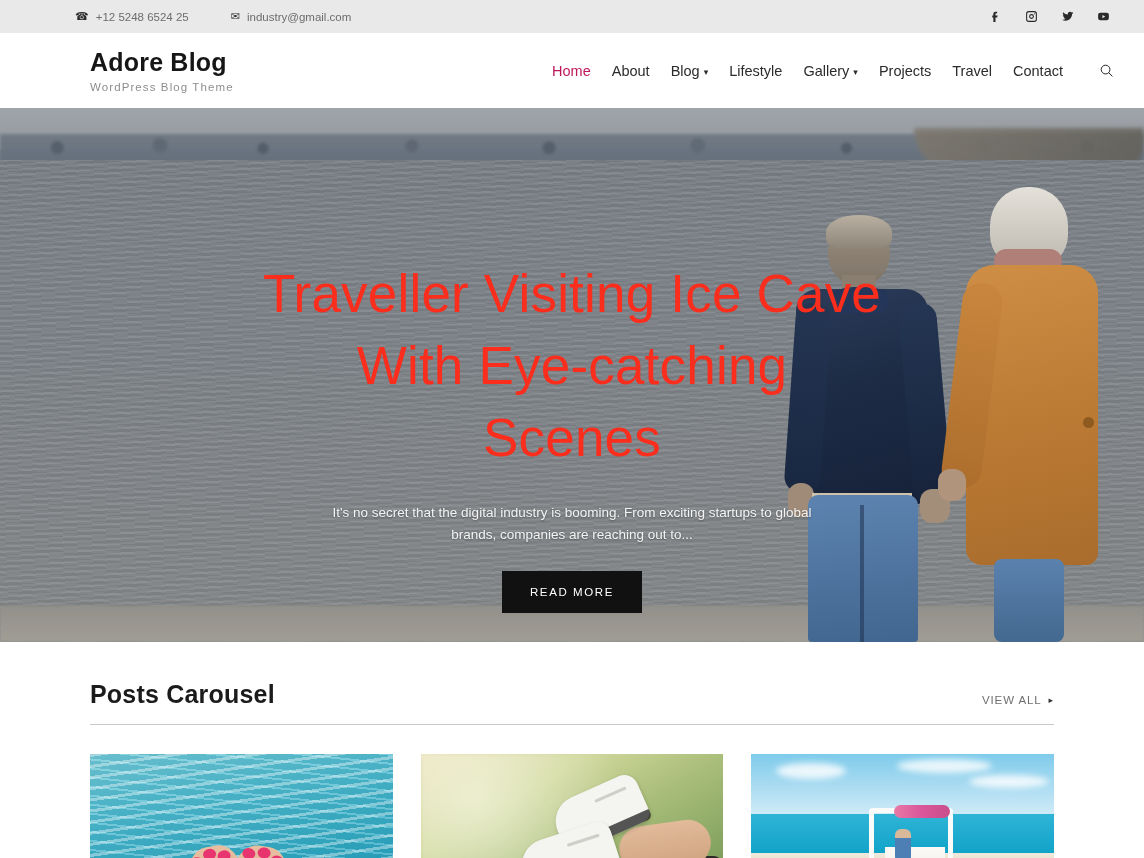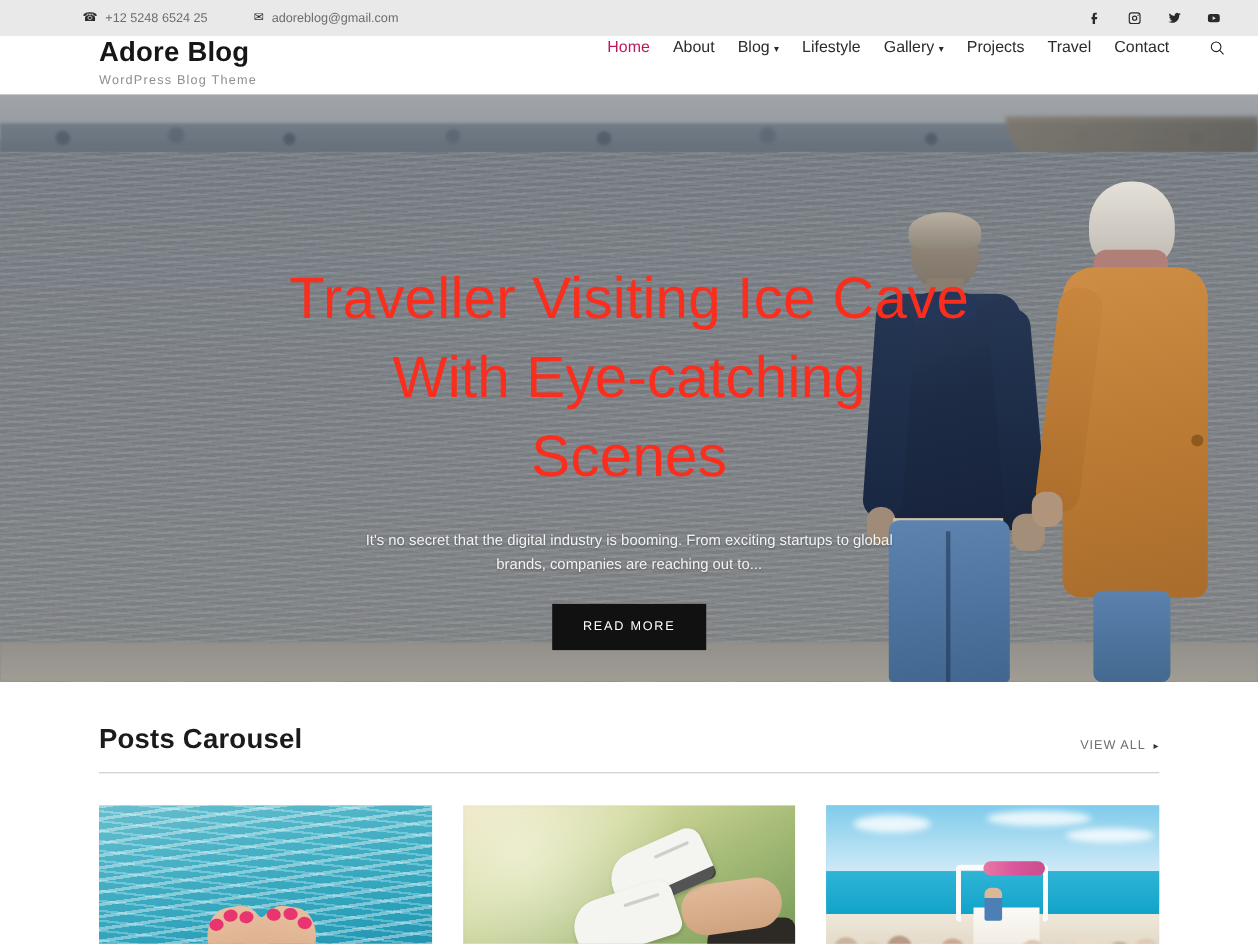--- a/index.html
+++ b/index.html
@@ -22,22 +22,22 @@
   .tb-spacer{ flex:1; }
   .tb-social{ display:flex; align-items:center; gap:22px; }
   .tb-social .sico{
     width:14px; height:14px; display:flex; align-items:center; justify-content:center;
     color:#2a2a2a;
   }
   .tb-social svg{ width:13px; height:13px; fill:#2a2a2a; display:block; }
 
   
   .header{
-    height:53px; background:#ffffff;
-    display:flex; align-items:flex-start;
+    height:75px; background:#ffffff;
+    display:flex; align-items:center;
     padding:0 28px 0 90px;
   }
   .brand{ display:flex; flex-direction:column; justify-content:center; }
   .brand-title{
     font-size:25px; font-weight:bold; color:#161616;
     letter-spacing:.2px; line-height:1.15;
   }
   .brand-tag{
     font-size:11.5px; color:#8e8e8e; letter-spacing:1.1px;
     margin-top:5px;
@@ -303,21 +303,21 @@
 </head>
 <body>
 
 <div class="topbar">
   <div class="tb-item">
     <span class="glyph">☎</span>
     <span>+12 5248 6524 25</span>
   </div>
   <div class="tb-item">
     <span class="glyph">✉</span>
-    <span>adoreblog@gmail.com</span>
+    <span>industry@gmail.com</span>
   </div>
   <div class="tb-spacer"></div>
   <div class="tb-social">
     <span class="sico">
       <svg viewBox="0 0 24 24">
           <path d="M15 3h-3a4 4 0 00-4 4v3H6v4h2v8h4v-8h3l1-4h-4V7a1 1 0 011-1h2z"></path>
         </svg>
     </span>
     <span class="sico">
       <svg viewBox="0 0 24 24">

